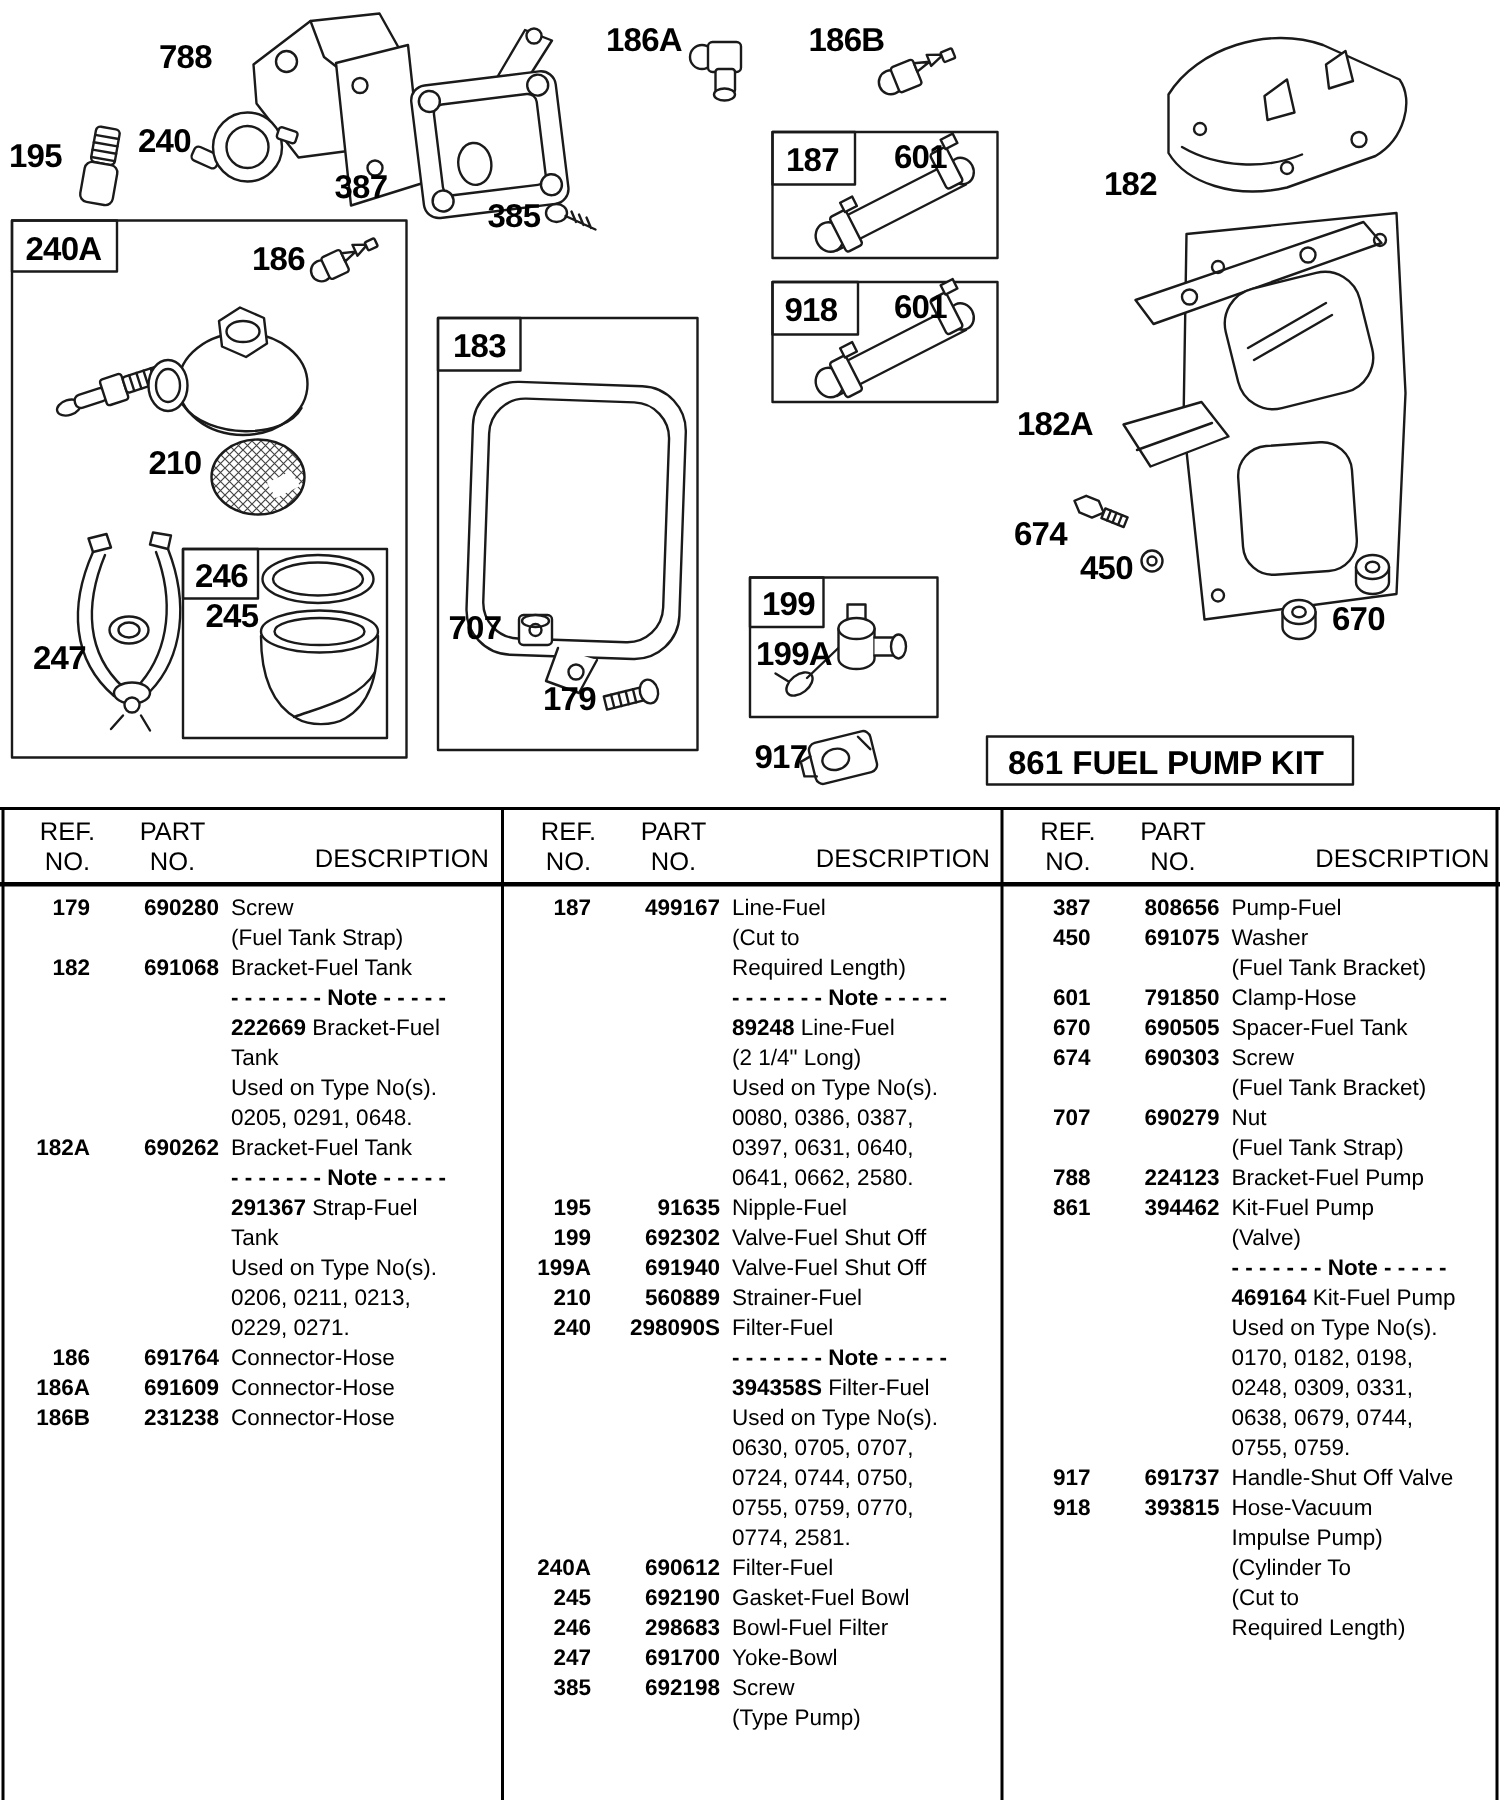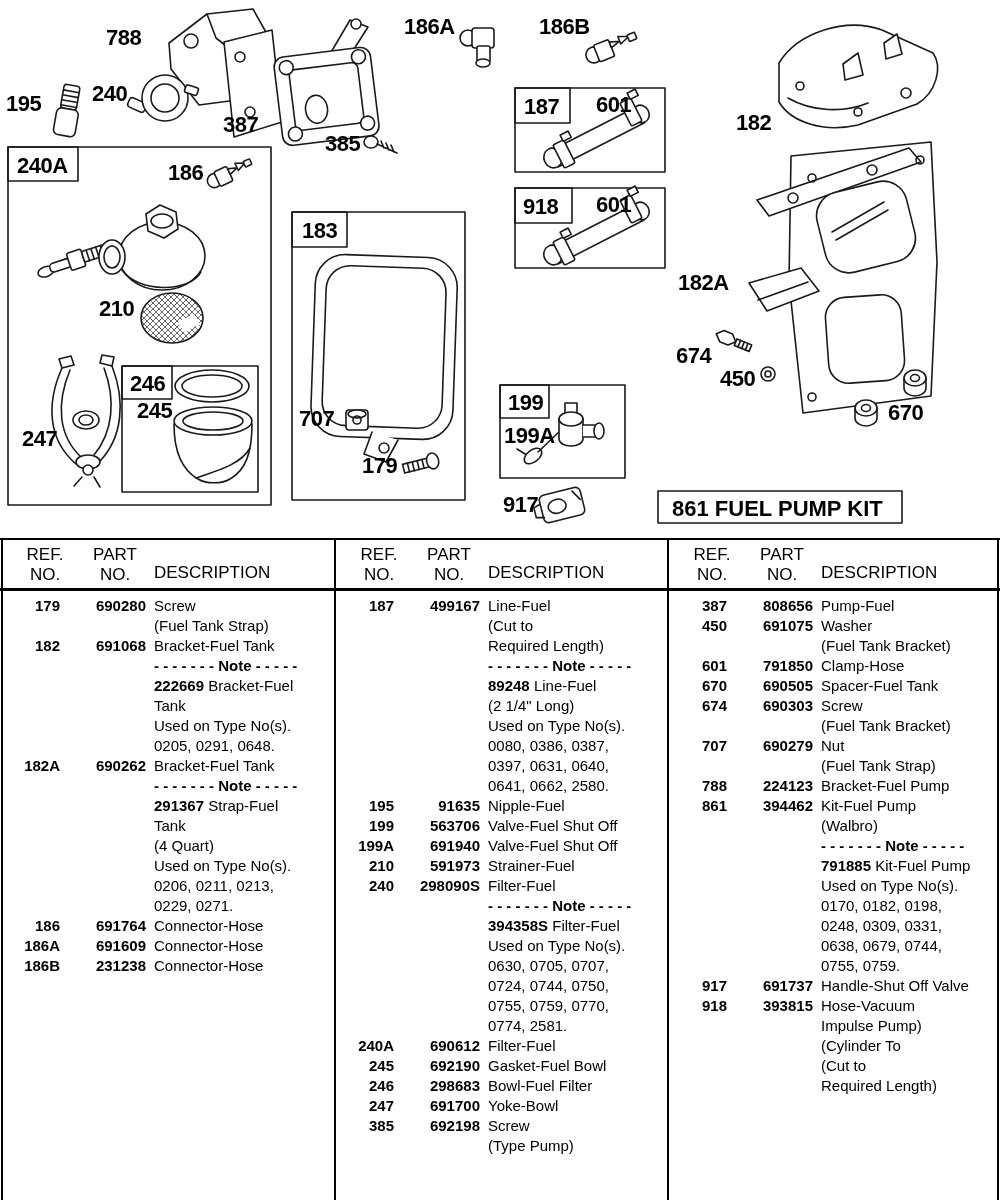--- a/index.html
+++ b/index.html
@@ -15,21 +15,21 @@
     white-space:nowrap;letter-spacing:-0.5px;
   }
   .dlabel.kit{font-size:22px;letter-spacing:0;}
   
   .ptable{position:absolute;left:0;top:538px;width:1000px;height:662px;border-top:2px solid #000;}
   .vline{position:absolute;top:0;bottom:0;width:2px;background:#000;}
   .hsep{position:absolute;top:48px;left:0;right:0;height:2.5px;background:#000;}
   .thcol{position:absolute;top:0;height:48px;width:330px;font-size:17px;}
   .thcol .h-ref{position:absolute;left:12px;top:5px;width:62px;text-align:center;}
   .thcol .h-part{position:absolute;left:82px;top:5px;width:62px;text-align:center;}
-  .thcol .h-desc{position:absolute;left:152px;top:23px;width:172px;text-align:left;}
+  .thcol .h-desc{position:absolute;left:152px;top:23px;width:172px;text-align:right;}
   .tcol{position:absolute;top:48px;height:688px;width:330px;padding-top:8px;box-sizing:border-box;}
   .tline{height:20px;line-height:20px;white-space:nowrap;font-size:15px;}
   .c-ref{display:inline-block;width:58px;text-align:right;font-weight:bold;}
   .c-part{display:inline-block;width:86px;text-align:right;font-weight:bold;}
   .c-desc{margin-left:8px;}
   .c-desc b{font-weight:bold;}
 </style>
 </head>
 <body>
 
@@ -336,43 +336,42 @@
       <div class="tline"><span class="c-ref">182</span><span class="c-part">691068</span><span class="c-desc">Bracket-Fuel Tank</span></div>
       <div class="tline"><span class="c-ref"></span><span class="c-part"></span><span class="c-desc"><b>- - - - - - -  Note  - - - - -</b></span></div>
       <div class="tline"><span class="c-ref"></span><span class="c-part"></span><span class="c-desc"><b>222669</b><span> Bracket-Fuel</span></span></div>
       <div class="tline"><span class="c-ref"></span><span class="c-part"></span><span class="c-desc">Tank</span></div>
       <div class="tline"><span class="c-ref"></span><span class="c-part"></span><span class="c-desc">Used on Type No(s).</span></div>
       <div class="tline"><span class="c-ref"></span><span class="c-part"></span><span class="c-desc">0205, 0291, 0648.</span></div>
       <div class="tline"><span class="c-ref">182A</span><span class="c-part">690262</span><span class="c-desc">Bracket-Fuel Tank</span></div>
       <div class="tline"><span class="c-ref"></span><span class="c-part"></span><span class="c-desc"><b>- - - - - - -  Note  - - - - -</b></span></div>
       <div class="tline"><span class="c-ref"></span><span class="c-part"></span><span class="c-desc"><b>291367</b><span> Strap-Fuel</span></span></div>
       <div class="tline"><span class="c-ref"></span><span class="c-part"></span><span class="c-desc">Tank</span></div>
-      <div class="tline"><span class="c-ref"></span><span class="c-part"></span><span class="c-desc">(4 Quart)</span></div>
       <div class="tline"><span class="c-ref"></span><span class="c-part"></span><span class="c-desc">Used on Type No(s).</span></div>
       <div class="tline"><span class="c-ref"></span><span class="c-part"></span><span class="c-desc">0206, 0211, 0213,</span></div>
       <div class="tline"><span class="c-ref"></span><span class="c-part"></span><span class="c-desc">0229, 0271.</span></div>
       <div class="tline"><span class="c-ref">186</span><span class="c-part">691764</span><span class="c-desc">Connector-Hose</span></div>
       <div class="tline"><span class="c-ref">186A</span><span class="c-part">691609</span><span class="c-desc">Connector-Hose</span></div>
       <div class="tline"><span class="c-ref">186B</span><span class="c-part">231238</span><span class="c-desc">Connector-Hose</span></div>
     </div>
   <div class="tcol" style="left:336px">
       <div class="tline"><span class="c-ref">187</span><span class="c-part">499167</span><span class="c-desc">Line-Fuel</span></div>
       <div class="tline"><span class="c-ref"></span><span class="c-part"></span><span class="c-desc">(Cut to</span></div>
       <div class="tline"><span class="c-ref"></span><span class="c-part"></span><span class="c-desc">Required Length)</span></div>
       <div class="tline"><span class="c-ref"></span><span class="c-part"></span><span class="c-desc"><b>- - - - - - -  Note  - - - - -</b></span></div>
       <div class="tline"><span class="c-ref"></span><span class="c-part"></span><span class="c-desc"><b>89248</b><span> Line-Fuel</span></span></div>
       <div class="tline"><span class="c-ref"></span><span class="c-part"></span><span class="c-desc">(2 1/4" Long)</span></div>
       <div class="tline"><span class="c-ref"></span><span class="c-part"></span><span class="c-desc">Used on Type No(s).</span></div>
       <div class="tline"><span class="c-ref"></span><span class="c-part"></span><span class="c-desc">0080, 0386, 0387,</span></div>
       <div class="tline"><span class="c-ref"></span><span class="c-part"></span><span class="c-desc">0397, 0631, 0640,</span></div>
       <div class="tline"><span class="c-ref"></span><span class="c-part"></span><span class="c-desc">0641, 0662, 2580.</span></div>
       <div class="tline"><span class="c-ref">195</span><span class="c-part">91635</span><span class="c-desc">Nipple-Fuel</span></div>
-      <div class="tline"><span class="c-ref">199</span><span class="c-part">563706</span><span class="c-desc">Valve-Fuel Shut Off</span></div>
+      <div class="tline"><span class="c-ref">199</span><span class="c-part">692302</span><span class="c-desc">Valve-Fuel Shut Off</span></div>
       <div class="tline"><span class="c-ref">199A</span><span class="c-part">691940</span><span class="c-desc">Valve-Fuel Shut Off</span></div>
-      <div class="tline"><span class="c-ref">210</span><span class="c-part">591973</span><span class="c-desc">Strainer-Fuel</span></div>
+      <div class="tline"><span class="c-ref">210</span><span class="c-part">560889</span><span class="c-desc">Strainer-Fuel</span></div>
       <div class="tline"><span class="c-ref">240</span><span class="c-part">298090S</span><span class="c-desc">Filter-Fuel</span></div>
       <div class="tline"><span class="c-ref"></span><span class="c-part"></span><span class="c-desc"><b>- - - - - - -  Note  - - - - -</b></span></div>
       <div class="tline"><span class="c-ref"></span><span class="c-part"></span><span class="c-desc"><b>394358S</b><span> Filter-Fuel</span></span></div>
       <div class="tline"><span class="c-ref"></span><span class="c-part"></span><span class="c-desc">Used on Type No(s).</span></div>
       <div class="tline"><span class="c-ref"></span><span class="c-part"></span><span class="c-desc">0630, 0705, 0707,</span></div>
       <div class="tline"><span class="c-ref"></span><span class="c-part"></span><span class="c-desc">0724, 0744, 0750,</span></div>
       <div class="tline"><span class="c-ref"></span><span class="c-part"></span><span class="c-desc">0755, 0759, 0770,</span></div>
       <div class="tline"><span class="c-ref"></span><span class="c-part"></span><span class="c-desc">0774, 2581.</span></div>
       <div class="tline"><span class="c-ref">240A</span><span class="c-part">690612</span><span class="c-desc">Filter-Fuel</span></div>
       <div class="tline"><span class="c-ref">245</span><span class="c-part">692190</span><span class="c-desc">Gasket-Fuel Bowl</span></div>
@@ -386,23 +385,23 @@
       <div class="tline"><span class="c-ref">450</span><span class="c-part">691075</span><span class="c-desc">Washer</span></div>
       <div class="tline"><span class="c-ref"></span><span class="c-part"></span><span class="c-desc">(Fuel Tank Bracket)</span></div>
       <div class="tline"><span class="c-ref">601</span><span class="c-part">791850</span><span class="c-desc">Clamp-Hose</span></div>
       <div class="tline"><span class="c-ref">670</span><span class="c-part">690505</span><span class="c-desc">Spacer-Fuel Tank</span></div>
       <div class="tline"><span class="c-ref">674</span><span class="c-part">690303</span><span class="c-desc">Screw</span></div>
       <div class="tline"><span class="c-ref"></span><span class="c-part"></span><span class="c-desc">(Fuel Tank Bracket)</span></div>
       <div class="tline"><span class="c-ref">707</span><span class="c-part">690279</span><span class="c-desc">Nut</span></div>
       <div class="tline"><span class="c-ref"></span><span class="c-part"></span><span class="c-desc">(Fuel Tank Strap)</span></div>
       <div class="tline"><span class="c-ref">788</span><span class="c-part">224123</span><span class="c-desc">Bracket-Fuel Pump</span></div>
       <div class="tline"><span class="c-ref">861</span><span class="c-part">394462</span><span class="c-desc">Kit-Fuel Pump</span></div>
-      <div class="tline"><span class="c-ref"></span><span class="c-part"></span><span class="c-desc">(Walbro)</span></div>
+      <div class="tline"><span class="c-ref"></span><span class="c-part"></span><span class="c-desc">(Valve)</span></div>
       <div class="tline"><span class="c-ref"></span><span class="c-part"></span><span class="c-desc"><b>- - - - - - -  Note  - - - - -</b></span></div>
-      <div class="tline"><span class="c-ref"></span><span class="c-part"></span><span class="c-desc"><b>791885</b><span> Kit-Fuel Pump</span></span></div>
+      <div class="tline"><span class="c-ref"></span><span class="c-part"></span><span class="c-desc"><b>469164</b><span> Kit-Fuel Pump</span></span></div>
       <div class="tline"><span class="c-ref"></span><span class="c-part"></span><span class="c-desc">Used on Type No(s).</span></div>
       <div class="tline"><span class="c-ref"></span><span class="c-part"></span><span class="c-desc">0170, 0182, 0198,</span></div>
       <div class="tline"><span class="c-ref"></span><span class="c-part"></span><span class="c-desc">0248, 0309, 0331,</span></div>
       <div class="tline"><span class="c-ref"></span><span class="c-part"></span><span class="c-desc">0638, 0679, 0744,</span></div>
       <div class="tline"><span class="c-ref"></span><span class="c-part"></span><span class="c-desc">0755, 0759.</span></div>
       <div class="tline"><span class="c-ref">917</span><span class="c-part">691737</span><span class="c-desc">Handle-Shut Off Valve</span></div>
       <div class="tline"><span class="c-ref">918</span><span class="c-part">393815</span><span class="c-desc">Hose-Vacuum</span></div>
       <div class="tline"><span class="c-ref"></span><span class="c-part"></span><span class="c-desc">Impulse Pump)</span></div>
       <div class="tline"><span class="c-ref"></span><span class="c-part"></span><span class="c-desc">(Cylinder To</span></div>
       <div class="tline"><span class="c-ref"></span><span class="c-part"></span><span class="c-desc">(Cut to</span></div>

